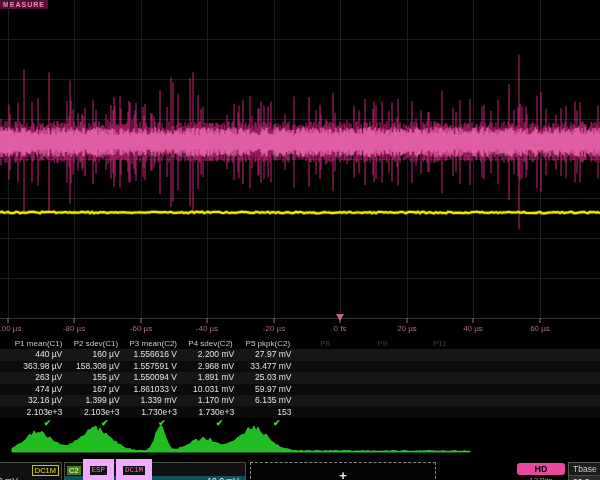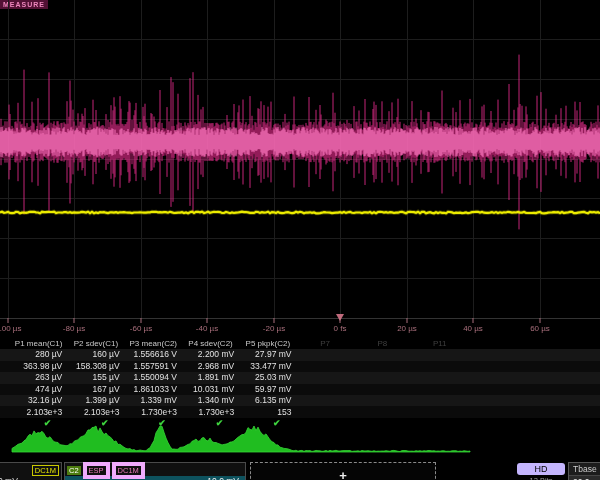--- a/index.html
+++ b/index.html
@@ -30,32 +30,32 @@
     padding-right:16px;font-weight:bold;}
   
   #histSvg{position:absolute;left:0;top:425px;}
   
   #bottomBar{position:absolute;left:0;top:462px;width:524px;height:18px;}
   .descbox{position:absolute;top:0;height:26px;background:#101010;border:1px solid #4a4a4a;
     box-sizing:border-box;}
   .descrow1{display:flex;align-items:center;gap:2px;height:12px;padding:1px 2px 0 2px;}
   .tag{font-size:7.5px;line-height:9px;padding:0 2px;white-space:nowrap;}
   .tag.solid-c2{background:#4d7c0f;color:#fff;font-weight:normal;}
-  .tag.out-c2{border:4px solid #f0abfc;color:#e87ab8;}
+  .tag.out-c2{border:7px solid #f0abfc;color:#e87ab8;font-family:Liberation Mono, monospace;}
   .tag.out-c1{border:1px solid #c9c900;color:#e6e600;}
   .descval{height:11px;line-height:11px;font-size:8.5px;color:#f0f0f0;}
   #c1Box{left:-58px;width:120px;}
   #c1Box .descval{text-align:center;color:#ddd;}
   #c2Box{left:64px;width:182px;}
   #c2Box .descval{background:#0d525e;text-align:right;padding-right:6px;}
   #addBox{position:absolute;left:250px;top:0;width:186px;height:26px;border:1px dashed #8a8a8a;
     box-sizing:border-box;color:#eee;font-size:13px;font-weight:bold;
     display:flex;align-items:center;justify-content:center;background:#050505;}
-  #hdBadge{position:absolute;left:517px;top:1px;width:48px;height:12px;background:#c4b5fd;
-    border-radius:3px;color:#000;font-size:9px;font-weight:normal;text-align:center;line-height:12px;}
+  #hdBadge{position:absolute;left:517px;top:1px;width:48px;height:12px;background:#ec4899;
+    border-radius:3px;color:#000;font-size:9px;font-weight:bold;text-align:center;line-height:12px;}
   #hdSub{position:absolute;left:513px;top:14px;width:56px;text-align:center;color:#9a9a9a;font-size:7.5px;}
   #tbaseBox{position:absolute;left:568px;top:0;width:120px;height:26px;box-sizing:border-box;
     border:1px solid #555;background:#1c1c1c;}
   #tbaseBox .trow1{height:12px;line-height:12px;font-size:8.5px;color:#ccc;padding-left:4px;
     border-bottom:1px solid #444;}
   #tbaseBox .trow2{height:12px;line-height:12px;font-size:8.5px;color:#eee;background:#2a2a2a;padding-left:4px;}
 </style>
 </head>
 <body>
 
@@ -114,21 +114,21 @@
       </g>
     <g id="trigMark">
         <path d="M336 314 L344 314 L340 321 Z" fill="#d4758a" opacity="0.9"></path>
       </g>
   </svg>
 
   <div id="tableStripes"></div>
   <div id="measTable">
       <div class="mcol">
         <div class="mhead">P1 mean(C1)</div>
-        <div class="mval">280 µV</div>
+        <div class="mval">440 µV</div>
         <div class="mval">363.98 µV</div>
         <div class="mval">263 µV</div>
         <div class="mval">474 µV</div>
         <div class="mval">32.16 µV</div>
         <div class="mval">2.103e+3</div>
         <div class="mstatus">✔</div>
       </div>
       <div class="mcol">
         <div class="mhead">P2 sdev(C1)</div>
         <div class="mval">160 µV</div>
@@ -148,46 +148,46 @@
         <div class="mval">1.339 mV</div>
         <div class="mval">1.730e+3</div>
         <div class="mstatus">✔</div>
       </div>
       <div class="mcol">
         <div class="mhead">P4 sdev(C2)</div>
         <div class="mval">2.200 mV</div>
         <div class="mval">2.968 mV</div>
         <div class="mval">1.891 mV</div>
         <div class="mval">10.031 mV</div>
-        <div class="mval">1.340 mV</div>
+        <div class="mval">1.170 mV</div>
         <div class="mval">1.730e+3</div>
         <div class="mstatus">✔</div>
       </div>
       <div class="mcol">
         <div class="mhead">P5 pkpk(C2)</div>
         <div class="mval">27.97 mV</div>
         <div class="mval">33.477 mV</div>
         <div class="mval">25.03 mV</div>
         <div class="mval">59.97 mV</div>
         <div class="mval">6.135 mV</div>
         <div class="mval">153</div>
         <div class="mstatus">✔</div>
       </div>
       <div class="mcol dim">
-        <div class="mhead">P7</div>
+        <div class="mhead">P8</div>
         <div class="mval"></div>
         <div class="mval"></div>
         <div class="mval"></div>
         <div class="mval"></div>
         <div class="mval"></div>
         <div class="mval"></div>
         <div class="mstatus"></div>
       </div>
       <div class="mcol dim">
-        <div class="mhead">P8</div>
+        <div class="mhead">P9</div>
         <div class="mval"></div>
         <div class="mval"></div>
         <div class="mval"></div>
         <div class="mval"></div>
         <div class="mval"></div>
         <div class="mval"></div>
         <div class="mstatus"></div>
       </div>
       <div class="mcol dim">
         <div class="mhead">P11</div>

